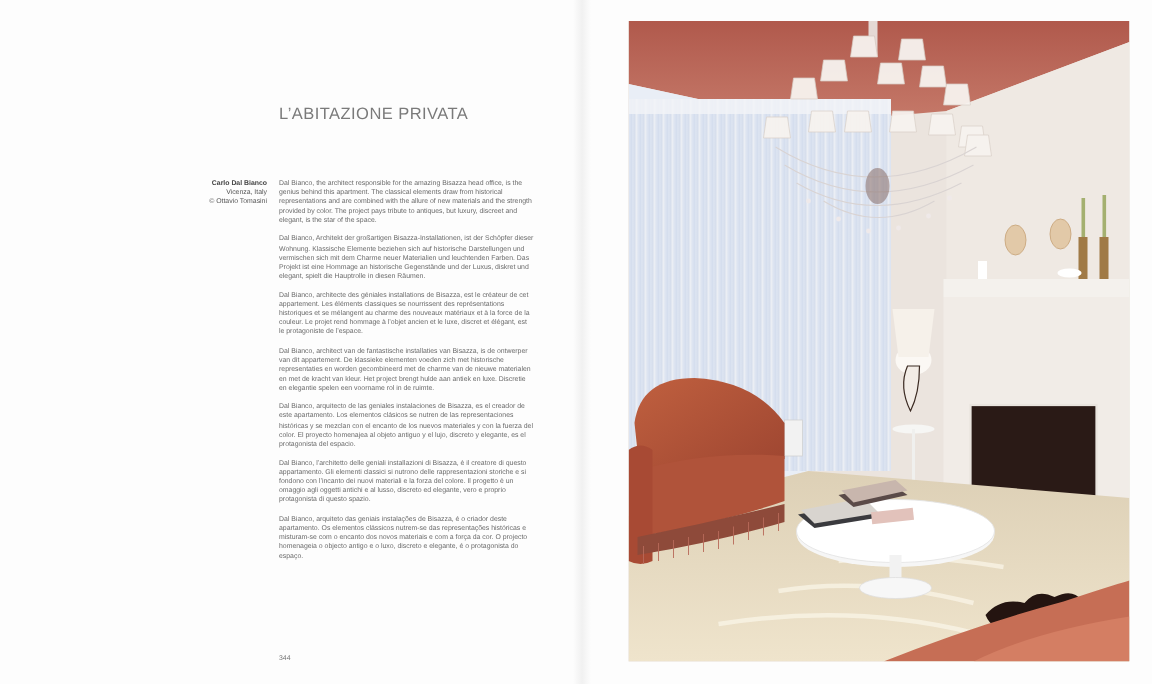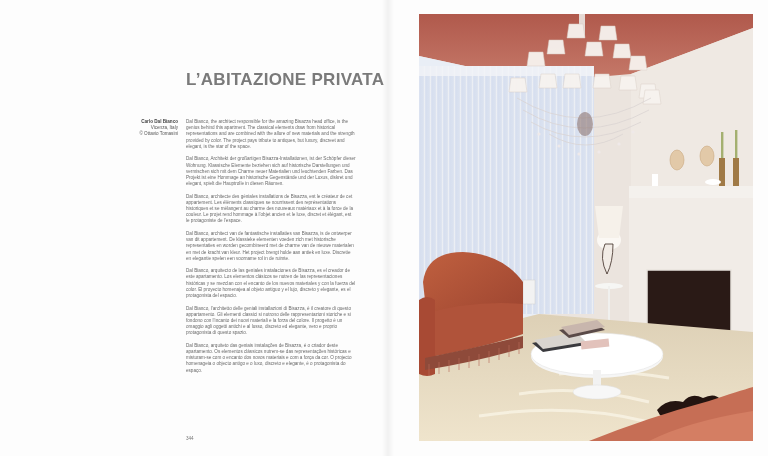--- a/index.html
+++ b/index.html
@@ -3,22 +3,22 @@
   <meta charset="utf-8">
   <style>
     * { box-sizing: border-box; margin: 0; padding: 0; }
     html, body { width: 768px; height: 456px; background: #ffffff; overflow: hidden; }
     body { position: relative; font-family: "Liberation Sans", sans-serif; color: #555; }
 
     .spread { position: absolute; left: 0; top: 0; width: 768px; height: 456px; background: #fdfdfd; }
     .gutter { position: absolute; left: 382px; top: 0; width: 12px; height: 456px;
       background: linear-gradient(90deg, #fdfdfd, #f1f1f1 50%, #fdfdfd); }
 
-    .page-title { position: absolute; left: 186px; top: 70px; font-size: 17px; letter-spacing: 0.3px;
-      color: #7a7a7a; font-weight: bold; white-space: nowrap; }
+    .page-title { position: absolute; left: 186px; top: 70px; font-size: 11px; letter-spacing: 0.3px;
+      color: #7a7a7a; font-weight: normal; white-space: nowrap; }
 
     .credits { position: absolute; left: 112px; top: 119px; width: 66px; text-align: right;
       font-size: 4.6px; line-height: 6.2px; color: #555; }
     .credits .architect { font-weight: bold; color: #444; }
 
     .body-text { position: absolute; left: 186px; top: 119px; width: 170px;
       font-size: 4.6px; line-height: 6.2px; color: #6a6a6a; }
     .body-text p { margin-bottom: 6.3px; }
 
     .page-number { position: absolute; left: 186px; top: 436px; font-size: 4.6px; color: #777; }

